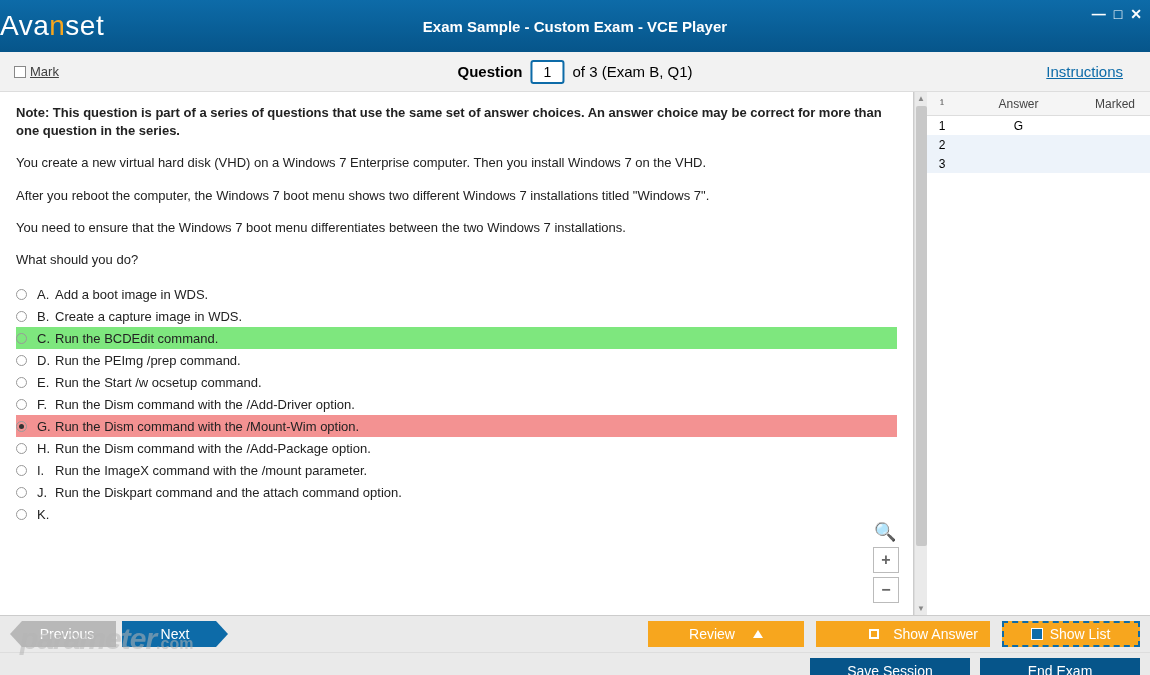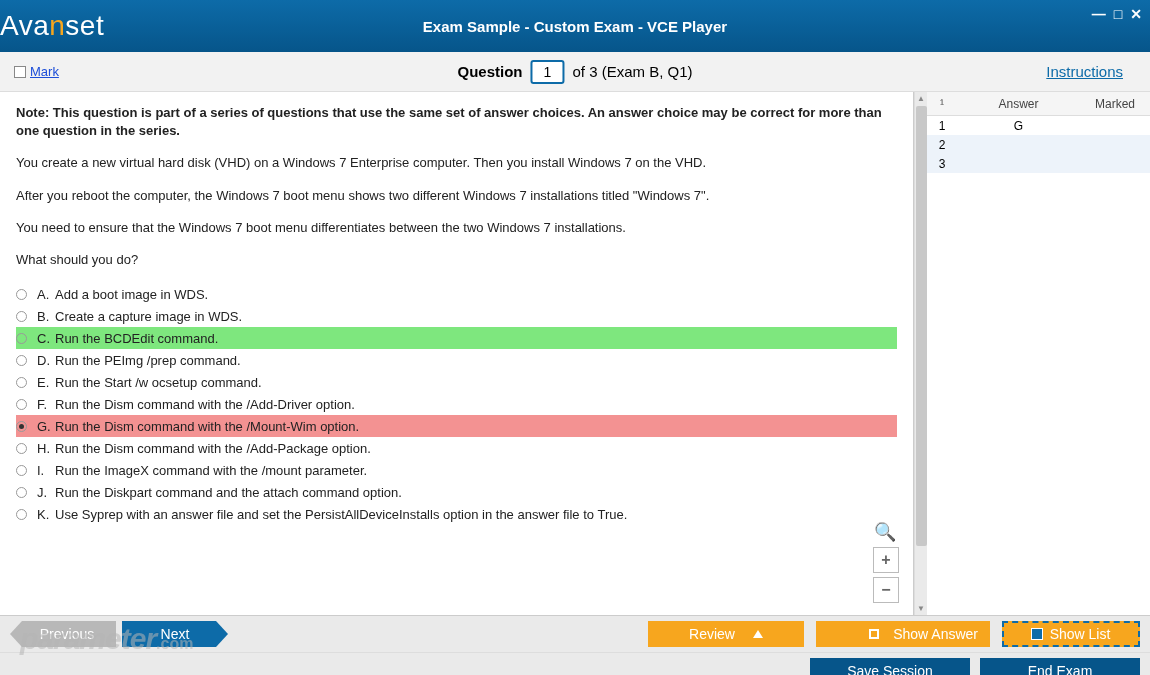--- a/index.html
+++ b/index.html
@@ -9,21 +9,21 @@
 .header { height: 52px; background: linear-gradient(to bottom, #0d6ba8 0%, #06558a 100%); position: relative; display: flex; align-items: center; }
 .logo { color: #fff; font-size: 28px; font-weight: 300; letter-spacing: 0.5px; }
 .logo .n { color: #f7a61e; font-weight: 400; }
 .title { position: absolute; left: 50%; transform: translateX(-50%); color: #fff; font-size: 15px; font-weight: bold; }
 .win-controls { position: absolute; right: 8px; top: 6px; display: flex; gap: 8px; color: #fff; }
 .win-btn { cursor: pointer; font-weight: bold; font-size: 14px; }
 
 
 .qbar { height: 40px; background: #f2f2f2; border-bottom: 1px solid #ddd; display: flex; align-items: center; padding: 0 14px; position: relative; }
 .mark-checkbox { width: 12px; height: 12px; border: 1px solid #888; background: #fff; display: inline-block; margin-right: 4px; }
-.mark-label { text-decoration: underline; font-size: 13px; color: #1d4ed8; }
+.mark-label { text-decoration: underline; font-size: 13px; color: #404040; }
 .question-center { position: absolute; left: 50%; transform: translateX(-50%); display: flex; align-items: center; gap: 8px; font-size: 15px; }
 .question-center .q-label { font-weight: bold; }
 .q-input { width: 34px; height: 24px; border: 2px solid #0d6ba8; border-radius: 3px; text-align: center; font-size: 14px; }
 .instructions-link { position: absolute; right: 27px; color: #0d6ba8; text-decoration: underline; font-size: 15px; }
 
 
 .main { display: flex; height: 524px; border-bottom: 1px solid #ccc; }
 .content { flex: 1; border-right: 1px solid #ccc; padding: 12px 16px 24px 16px; font-size: 13px; color: #222; position: relative; overflow: hidden; }
 .content p { margin-bottom: 14px; line-height: 1.4; }
 .content .note { font-weight: bold; }
@@ -153,21 +153,20 @@
           <span>Run the ImageX command with the /mount parameter.</span>
         </div>
         <div class="choice">
           <span class="radio"></span>
           <span class="letter">J.</span>
           <span>Run the Diskpart command and the attach command option.</span>
         </div>
         <div class="choice">
           <span class="radio"></span>
           <span class="letter">K.</span>
-          <span>Use Syprep with an answer file and set the PersistAllDeviceInstalls option in the answer file to True.</span>
         </div>
       </div>
 
     <div class="zoom-controls">
       <span class="zoom-mag">🔍</span>
       <div class="zoom-btn">+</div>
       <div class="zoom-btn">−</div>
     </div>
   </div>
 

